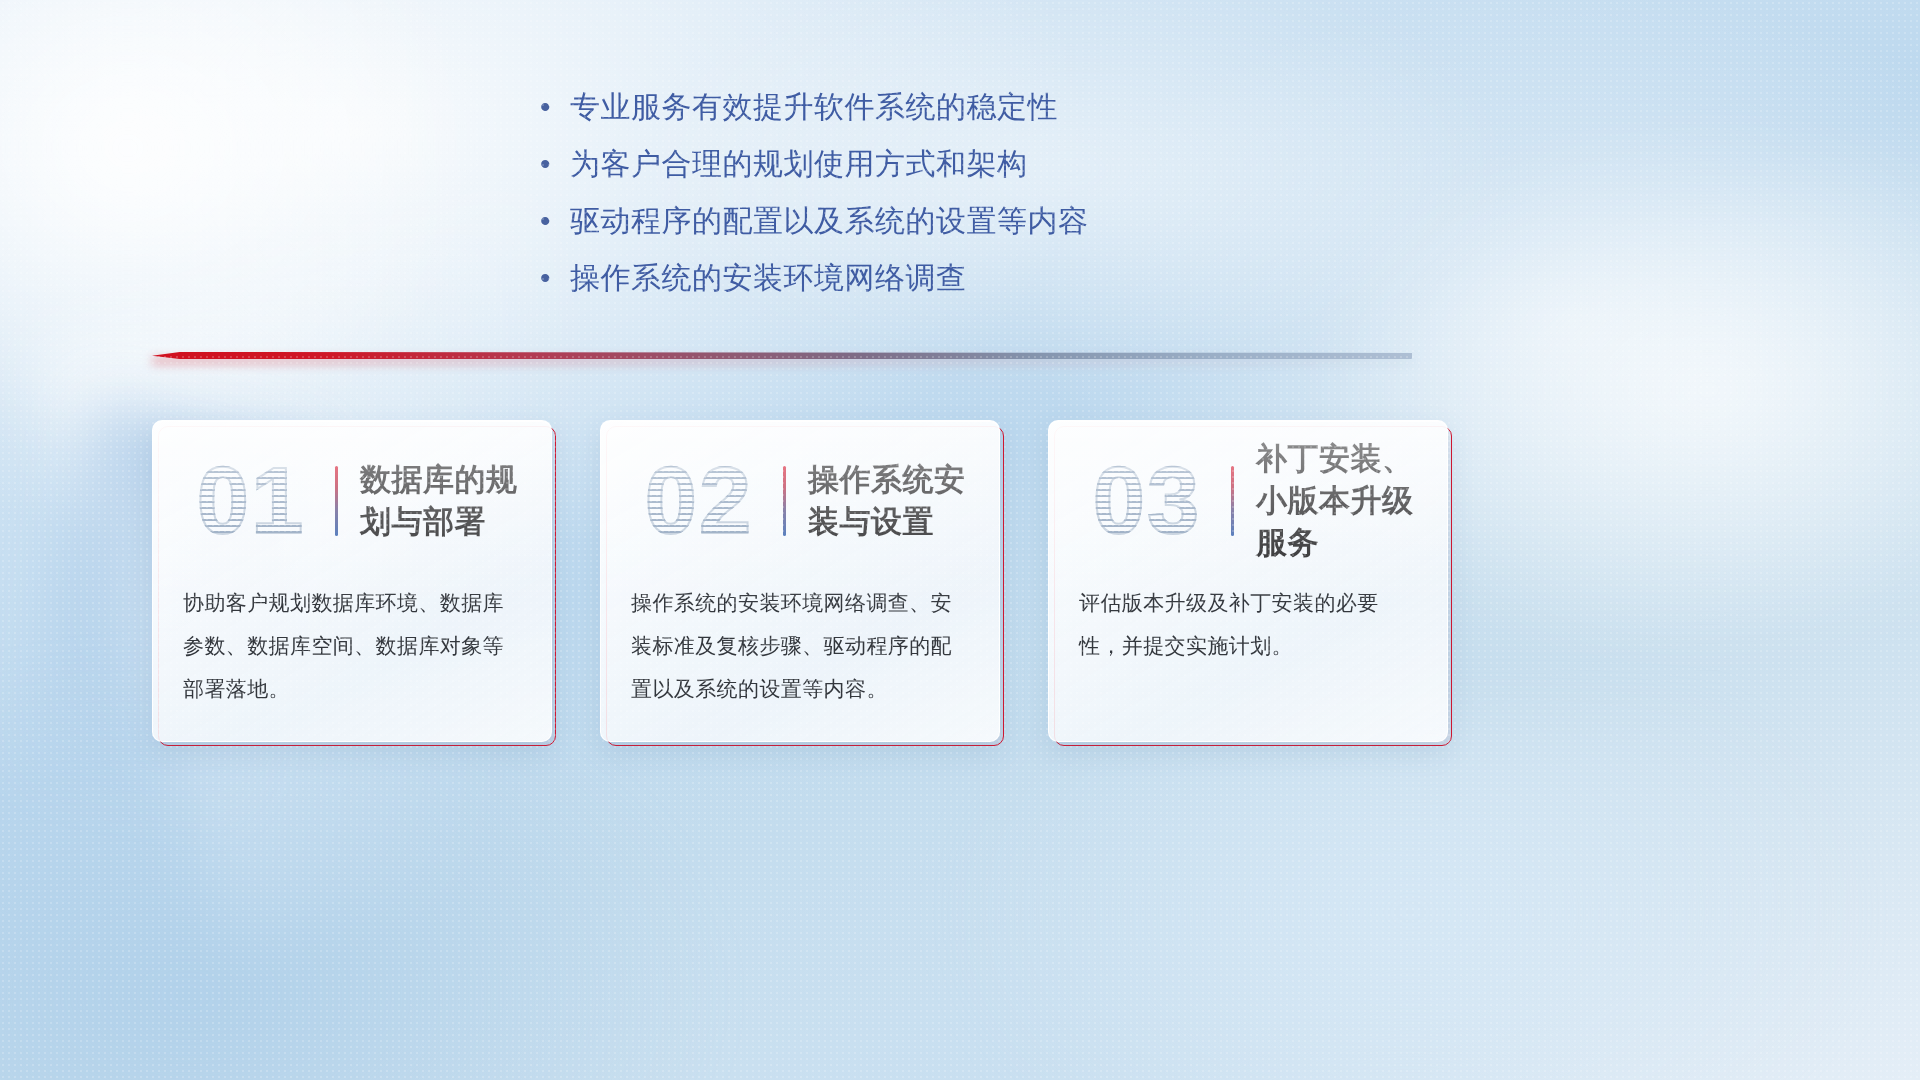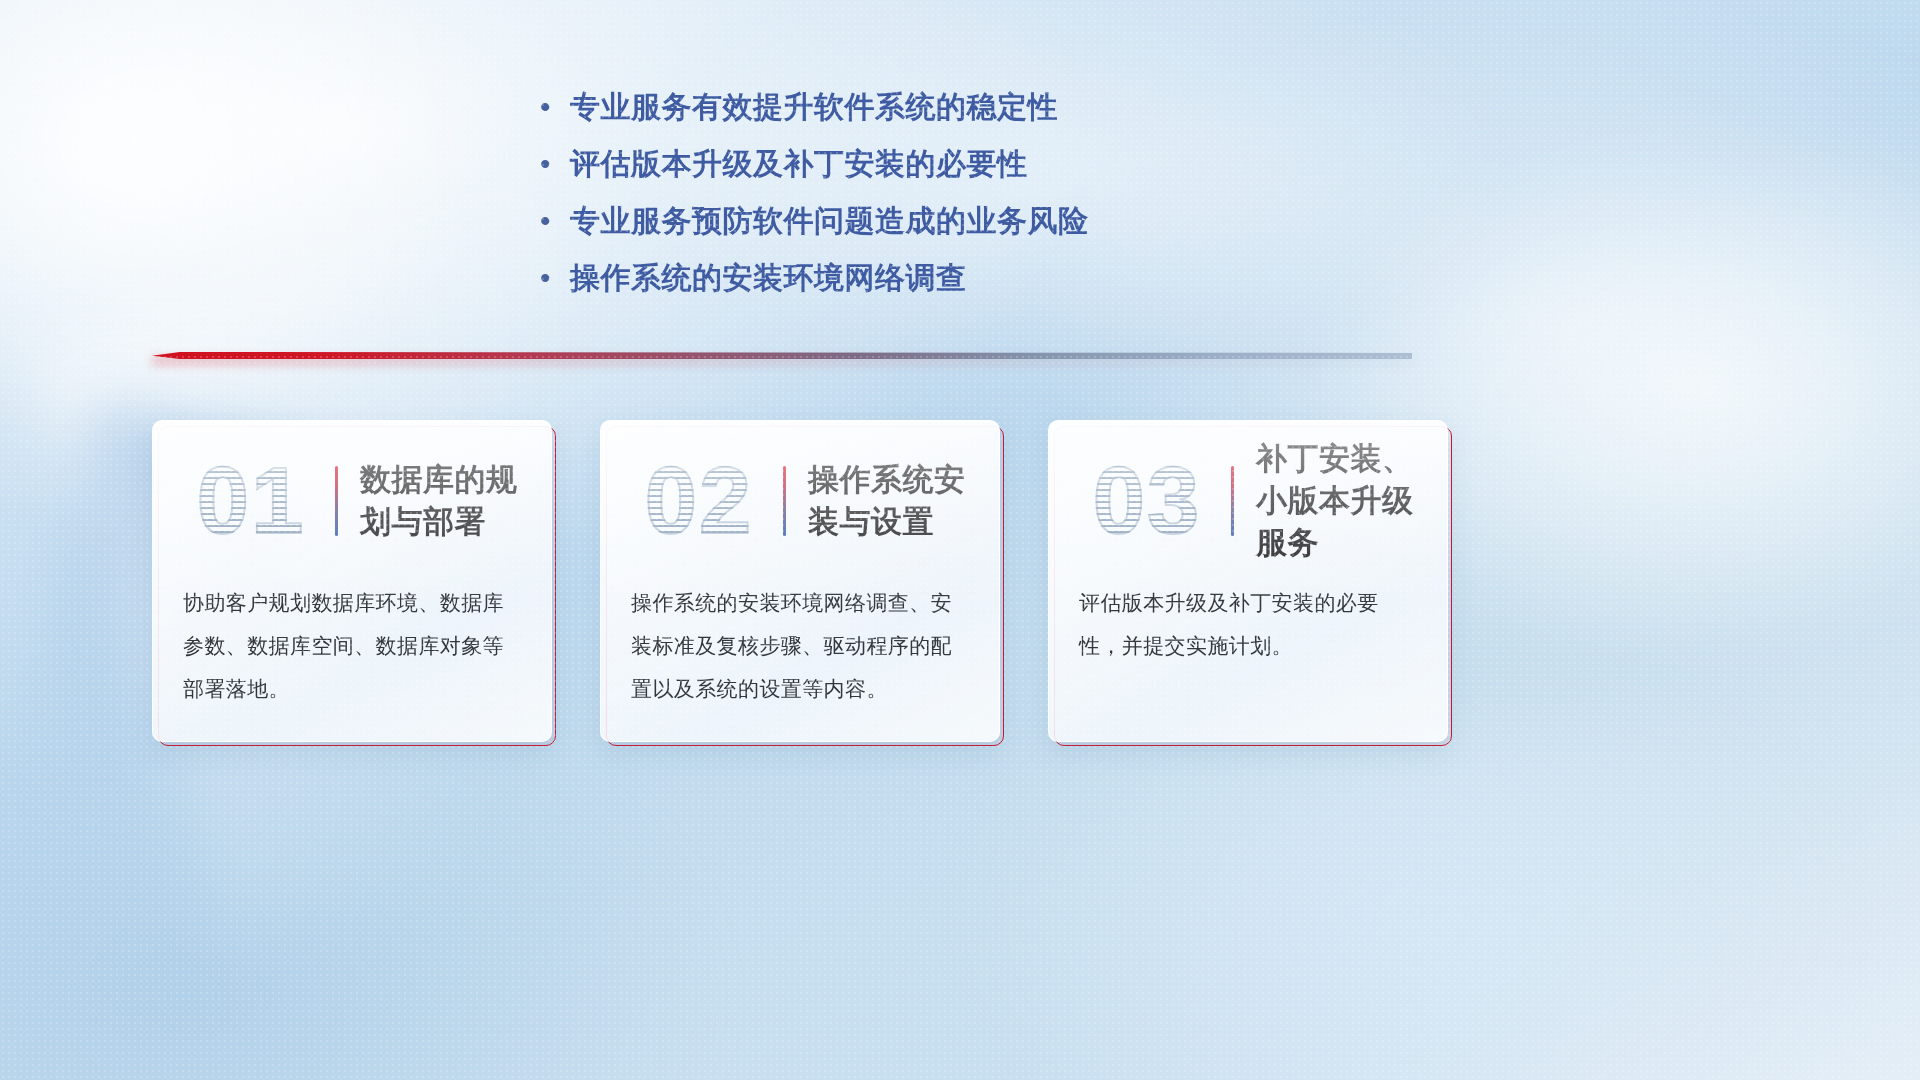--- a/index.html
+++ b/index.html
@@ -45,21 +45,21 @@
     display:flex; flex-direction:column; gap:19px;
   }
   .bullet { display:flex; align-items:flex-start; }
   .bullet-dot {
     width:30px; flex:0 0 30px;
     font-size:30px; line-height:38px; color:#47619f;
     text-align:left;
   }
   .bullet-text {
     font-size:30px; line-height:38px; letter-spacing:.5px;
-    color:#3f5ca3; font-weight:700;
+    color:#3f5ca3; font-weight:400;
   }
 
   
   #divider {
     position:absolute; left:152px; top:349px; width:1260px; height:14px;
   }
   #divider .bar {
     position:absolute; left:0; top:3px; width:100%; height:7px;
     background:linear-gradient(90deg,
       #d0101f 0%, #cf1726 14%, #b33a52 30%, #93566f 44%,
@@ -174,26 +174,26 @@
 
   <div id="bullets">
 
     <div class="bullet">
       <span class="bullet-dot">•</span>
       <span class="bullet-text">专业服务有效提升软件系统的稳定性</span>
     </div>
 
     <div class="bullet">
       <span class="bullet-dot">•</span>
-      <span class="bullet-text">评估版本升级及补丁安装的必要性</span>
-    </div>
-
-    <div class="bullet">
-      <span class="bullet-dot">•</span>
-      <span class="bullet-text">专业服务预防软件问题造成的业务风险</span>
+      <span class="bullet-text">为客户合理的规划使用方式和架构</span>
+    </div>
+
+    <div class="bullet">
+      <span class="bullet-dot">•</span>
+      <span class="bullet-text">驱动程序的配置以及系统的设置等内容</span>
     </div>
 
     <div class="bullet">
       <span class="bullet-dot">•</span>
       <span class="bullet-text">操作系统的安装环境网络调查</span>
     </div>
 
   </div>
 
   <div id="divider">

